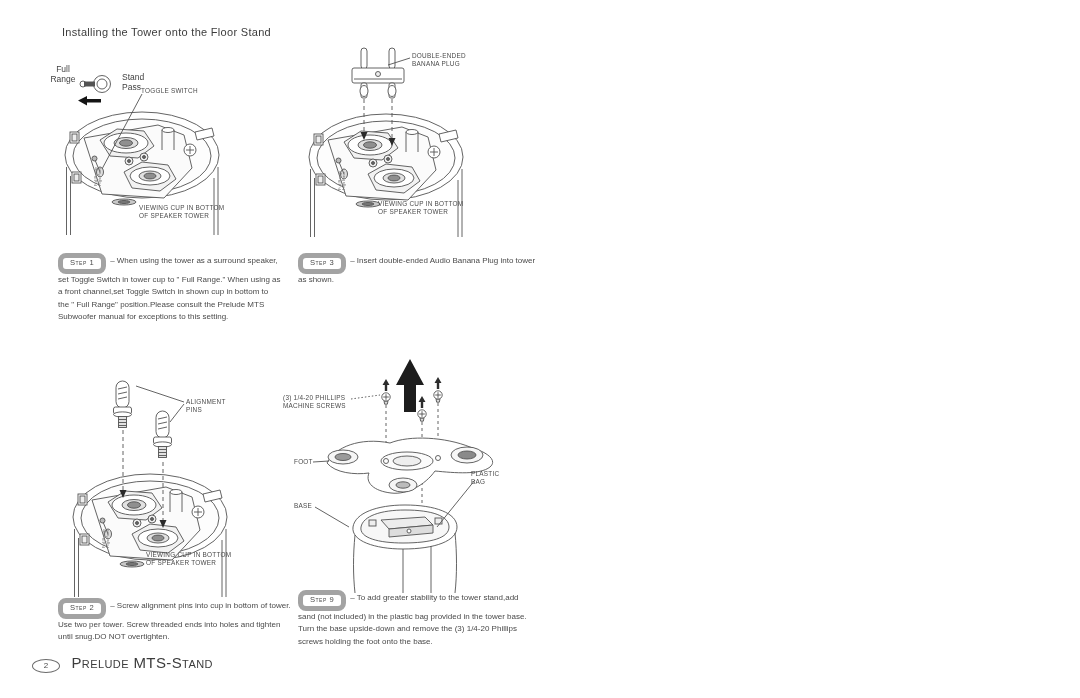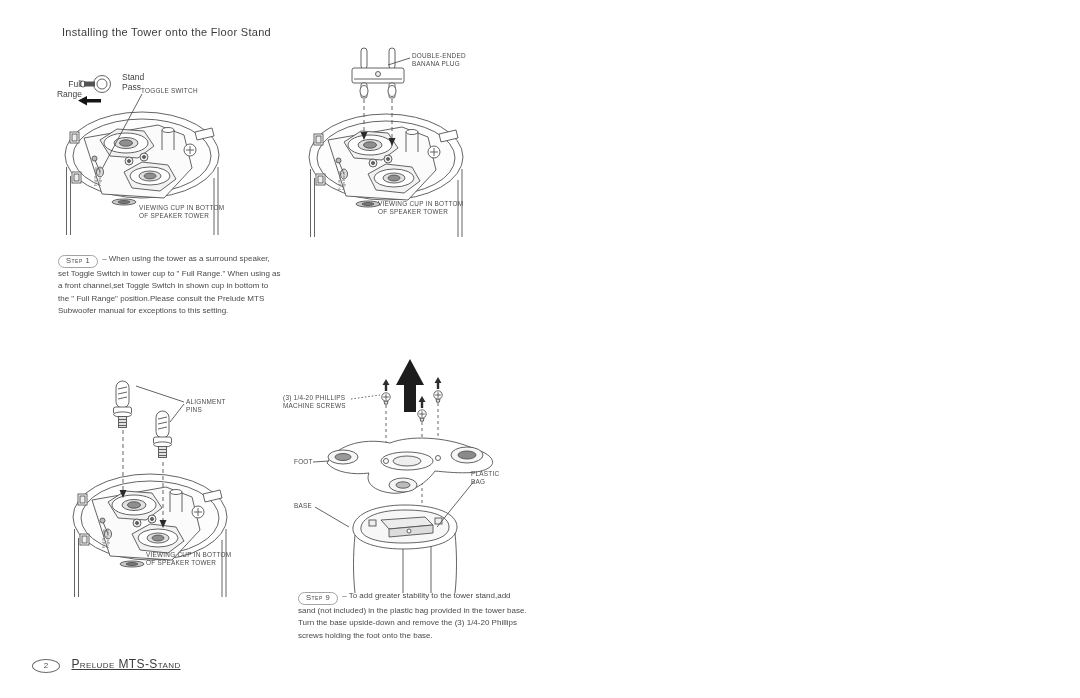--- a/index.html
+++ b/index.html
@@ -1,34 +1,34 @@
 <!DOCTYPE html>
 <html><head>
 <meta charset="utf-8">
 <style>
   html,body{margin:0;padding:0;background:#fff;}
   .page{position:relative;width:1080px;height:698px;background:#ffffff;
         font-family:"Liberation Sans",sans-serif;color:#4a4a4a;overflow:hidden;}
   .abs{position:absolute;}
   .title{font-size:11px;color:#3c3c3c;letter-spacing:.3px;}
   .step{font-size:8px;line-height:12.4px;color:#4a4a4a;}
-  .step-badge{display:inline-block;border:1px solid #a3a3a3;border-radius:8px;
+  .step-badge{display:inline-block;border:5px solid #a3a3a3;border-radius:8px;
         padding:0 7px;height:11px;line-height:10px;font-size:7.6px;
         font-variant:small-caps;letter-spacing:.5px;color:#4a4a4a;
         margin-right:4px;vertical-align:-2px;background:#fff;text-align:center;}
   .step-text{white-space:pre-line;}
   .dlabel{font-size:6.4px;line-height:7.7px;letter-spacing:.25px;
         white-space:pre-line;color:#4a4a4a;}
   .biglabel{font-size:8.5px;line-height:9.6px;color:#3f3f3f;white-space:pre-line;}
   .mini{font-size:4px;line-height:4.4px;color:#777;white-space:pre-line;
         transform:rotate(-90deg);transform-origin:0 0;}
   .pagenum{display:inline-block;width:26px;height:12px;border:1px solid #6b6b6b;
         border-radius:50%;font-size:8px;line-height:12px;text-align:center;
         color:#4a4a4a;background:#fff;}
-  .product{font-size:12px;font-variant:small-caps;letter-spacing:.4px;color:#3c3c3c;text-decoration:underline;}
+  .product{font-size:15px;font-variant:small-caps;letter-spacing:.4px;color:#3c3c3c;}
   svg.fig{position:absolute;overflow:visible;}
   .ln{stroke:#525252;stroke-width:.9;fill:none;}
 </style>
 </head>
 <body>
 
 <div class="page">
 
   <svg width="0" height="0" style="position:absolute">
     <defs>
@@ -106,21 +106,21 @@
       <circle cx="56" cy="18" r="8.5" class="ln" fill="#ffffff"></circle>
       <circle cx="56" cy="18" r="5" class="ln" fill="#d8d8d8"></circle>
       <line x1="49" y1="18" x2="38" y2="18" stroke="#525252" stroke-width="5"></line>
       <circle cx="37" cy="18" r="3" class="ln" fill="#e8e8e8"></circle>
     </g>
     <g transform="translate(32,30)">
       <polygon points="0,4.5 9,0 9,3 23,3 23,6.5 9,6.5 9,9.5" fill="#141414"></polygon>
     </g>
     <path d="M96,28 L56,103" class="ln"></path>
   </svg>
-  <div class="abs biglabel" style="left:44px;top:80px;width:38px;text-align:right;">Full
+  <div class="abs biglabel" style="left:44px;top:65px;width:38px;text-align:center;">Full
 Range</div>
   <div class="abs biglabel" style="left:122px;top:73px;width:34px;">Stand
 Pass</div>
   <div class="abs dlabel" style="left:141px;top:87px;">TOGGLE SWITCH</div>
   <div class="abs dlabel" style="left:139px;top:204px;">VIEWING CUP IN BOTTOM
 OF SPEAKER TOWER</div>
   <div class="abs mini" style="left:94px;top:186px;">Full Range
 High Pass</div>
 
   <svg class="fig" style="left:290px;top:38px;" width="240" height="212" viewBox="0 0 240 212">
@@ -211,21 +211,30 @@
   <div class="abs dlabel" style="left:294px;top:502px;">BASE</div>
 
   <div class="abs step" style="left:58px;top:253px;width:264px;">
     <span class="step-badge">Step 1</span><span class="step-text">– When using the tower as a surround speaker,
 set Toggle Switch in tower cup to " Full Range." When using as
 a front channel,set Toggle Switch in shown cup in bottom to
 the " Full Range" position.Please consult the Prelude MTS
 Subwoofer manual for exceptions to this setting.</span>
   </div>
 
-
+  <div class="abs step" style="left:298px;top:253px;width:264px;">
+    <span class="step-badge">Step 3</span><span class="step-text">– Insert double-ended Audio Banana Plug into tower
+as shown.</span>
+  </div>
+
+  <div class="abs step" style="left:58px;top:598px;width:268px;">
+    <span class="step-badge">Step 2</span><span class="step-text">– Screw alignment pins into cup in bottom of tower.
+Use two per tower. Screw threaded ends into holes and tighten
+until snug.DO NOT overtighten.</span>
+  </div>
 
   <div class="abs step" style="left:298px;top:590px;width:274px;">
     <span class="step-badge">Step 9</span><span class="step-text">– To add greater stability to the tower stand,add
 sand (not included) in the plastic bag provided in the tower base.
 Turn the base upside-down and remove the (3) 1/4-20 Phillips
 screws holding the foot onto the base.</span>
   </div>
 
   <div class="abs" style="left:32px;top:654px;">
     <span class="pagenum">2</span>

